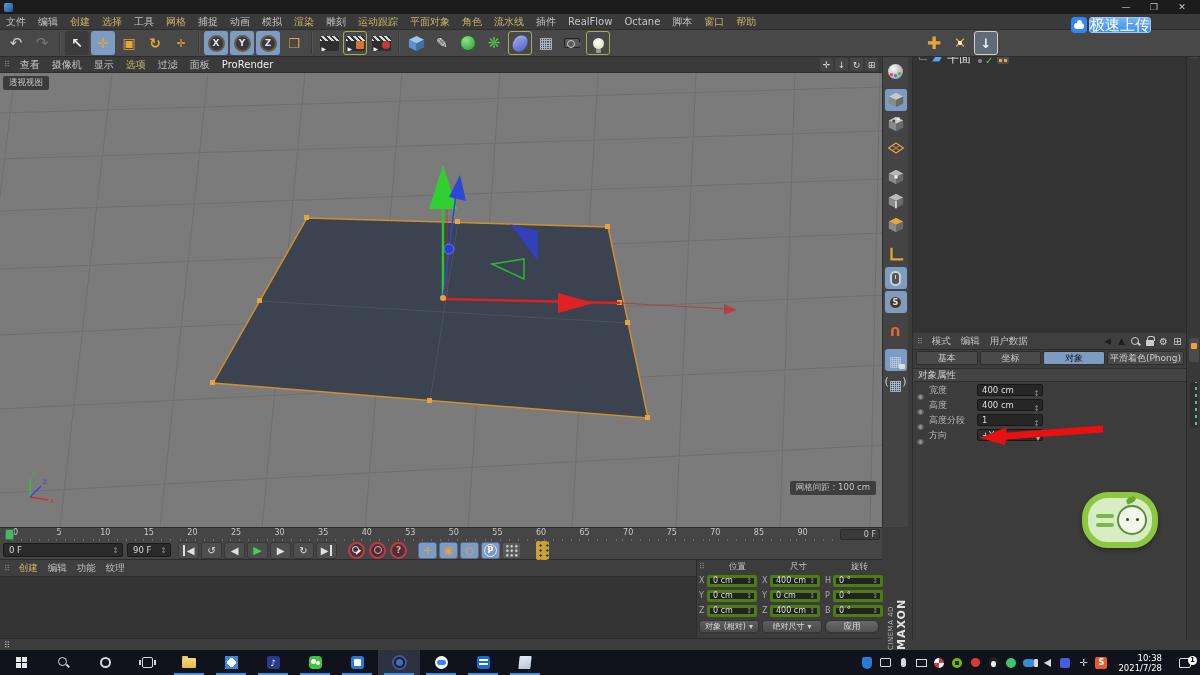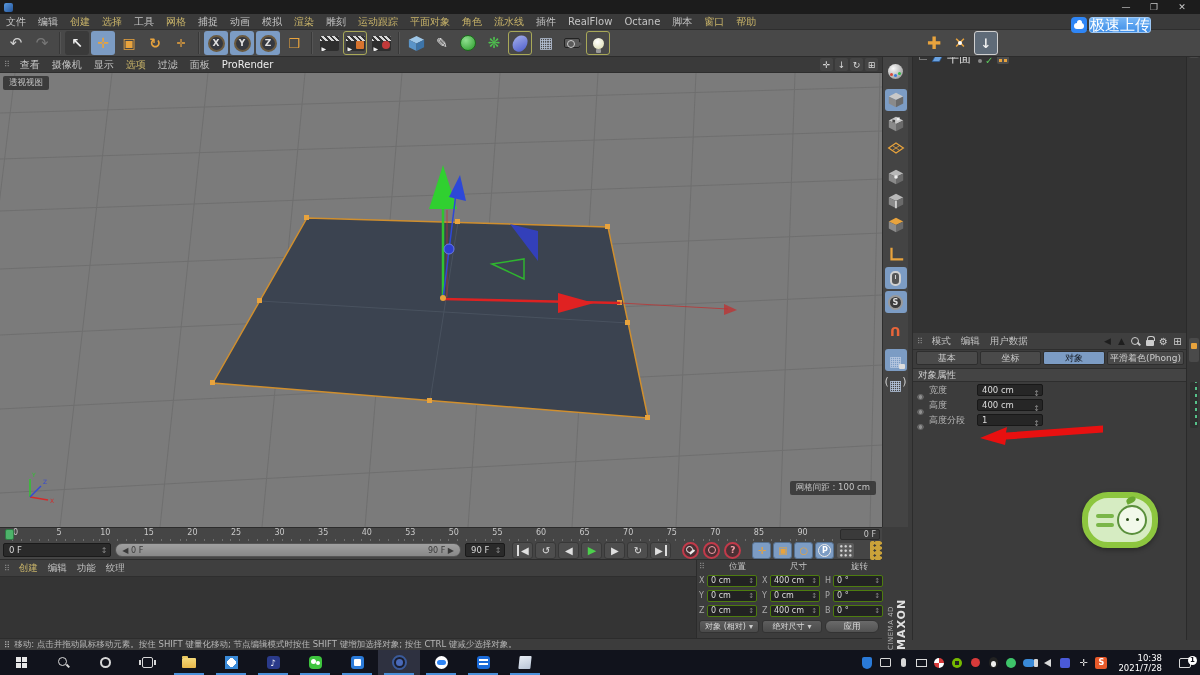--- a/index.html
+++ b/index.html
@@ -181,21 +181,21 @@
   
   .matman{position:absolute;left:0;top:560px;width:697px;height:78px;background:#3c3c3c;border-right:1px solid #2c2c2c}
   .mat-body{height:61px;background:#343434}
   .coords{position:absolute;left:697px;top:560px;width:193px;height:78px;background:#3c3c3c;font-size:8px}
   .co-head{display:flex;height:13px;align-items:center;color:#c8c8c8;font-size:8.5px}
   .co-head .h{width:62px;text-align:center}
   .co-grid{display:flex;padding-left:2px}
   .co-col{width:63px}
   .co-row{display:flex;align-items:center;height:15px}
   .co-l{width:8px;color:#aaa;font-size:8px}
-  .co-v{width:50px;height:12px;background:#222;border:1px solid #4d7c0f;border-radius:2px;color:#dcdcdc;display:flex;align-items:center;padding:0 2px 0 3px}
+  .co-v{width:50px;height:12px;background:#222;border:3px solid #4d7c0f;border-radius:2px;color:#dcdcdc;display:flex;align-items:center;padding:0 2px 0 3px}
   .co-v b{font-weight:normal;font-size:8px;flex:1;white-space:nowrap}
   .co-v .arr::before{content:"↕";color:#888;font-size:7px;font-style:normal}
   .co-foot{display:flex;align-items:center;margin-top:2px;padding-left:2px}
   .co-dd{width:60px;height:13px;margin-right:3px;background:linear-gradient(#5e5e5e,#4a4a4a);border:1px solid #333;border-radius:3px;color:#d8d8d8;display:flex;align-items:center;justify-content:center;font-size:8px}
   .co-dd i{font-style:normal;margin-left:3px}
   .co-dd i::before{content:"▾";color:#ccc}
   .apply-btn{width:54px;height:13px;background:linear-gradient(#6a6a6a,#525252);border:1px solid #333;border-radius:6px;color:#e0e0e0;font-size:8.5px;display:flex;align-items:center;justify-content:center}
 
   .maxon{position:absolute;left:884px;top:558px;width:26px;height:92px;background:#3c3c3c;display:flex;justify-content:center;padding-top:4px}
   .maxon .mx{writing-mode:vertical-rl;transform:rotate(180deg);font-size:11px;font-weight:bold;color:#e0e0e0;letter-spacing:1px}
@@ -666,20 +666,28 @@
 
           <div class="am-row">
             <i class="anim-dot"></i>
             <span class="am-lbl">高度分段</span>
             <span class="am-box">
               <b class="am-val">1</b>
               <i class="arr"></i>
             </span>
           </div>
 
+          <div class="am-row">
+            <i class="anim-dot"></i>
+            <span class="am-lbl">方向</span>
+            <span class="am-box dd">
+              <b class="am-val">+Y</b>
+              <i class="arr"></i>
+            </span>
+          </div>
         </div>
     </div>
   </div>
 
   <div class="right-strip">
     <div class="rs-tab" style="top:6px;height:22px">
         <div class="rs-o" style="margin:4px 2px;width:6px;height:6px"></div>
       </div>
     <div class="rs-tab" style="top:308px;height:24px">
         <div class="rs-o" style="margin:5px 2px;width:6px;height:6px"></div>
@@ -712,24 +720,20 @@
         <span class="tick">90</span>
       </div>
     <div class="curframe">0 F</div>
   </div>
 
   <div class="transport">
     <div class="fbox">
         <span>0 F</span>
         <i class="arr"></i>
       </div>
-    <div class="slider">
-      <span class="sl">◀ <span>0 F</span></span>
-      <span class="sr"><span>90 F</span> ▶</span>
-    </div>
     <div class="fbox end">
         <span>90 F</span>
         <i class="arr"></i>
       </div>
     <div class="pbgrp">
       <div class="pb first">
           <span class="g">◀</span>
         </div>
       <div class="pb">
           <span class="g">↺</span>
@@ -872,21 +876,20 @@
     </div>
   </div>
 
   <div class="maxon">
     <span class="c4">CINEMA 4D</span>
     <span class="mx">MAXON</span>
   </div>
 
   <div class="statusbar">
     <span class="handle">⠿</span>
-    <span>移动: 点击并拖动鼠标移动元素。按住 SHIFT 键量化移动; 节点编辑模式时按住 SHIFT 键增加选择对象; 按住 CTRL 键减少选择对象。</span>
   </div>
 
   <div class="taskbar">
     <div class="tslot">
         <div class="win-logo"></div>
       </div>
     <div class="tslot">
         <div class="tb-search"></div>
       </div>
     <div class="tslot">

